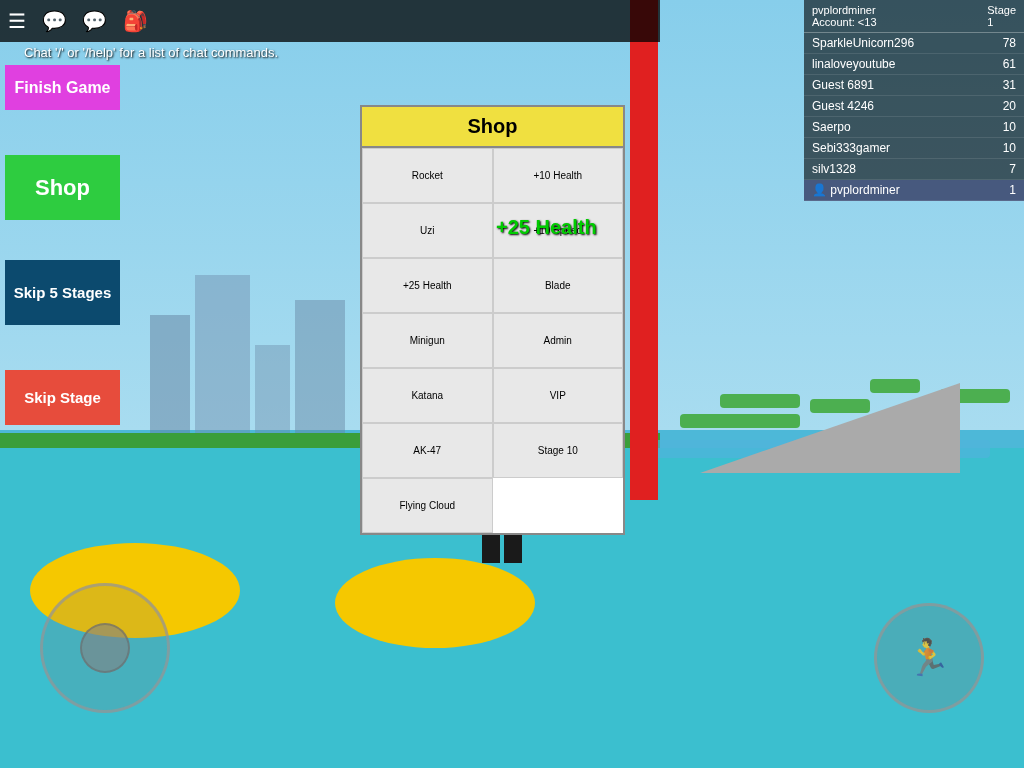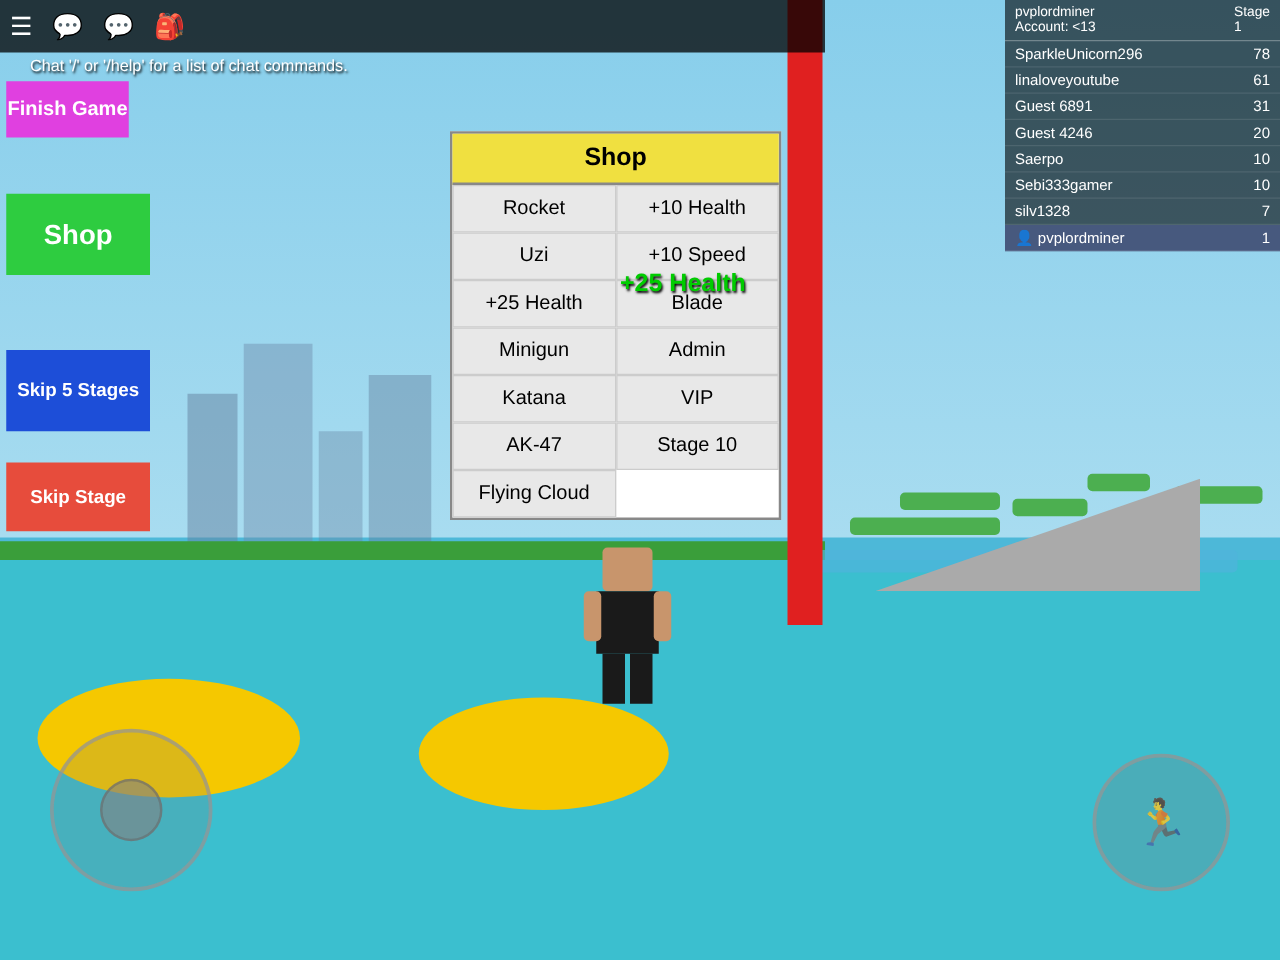--- a/index.html
+++ b/index.html
@@ -181,21 +181,21 @@
       background: rgba(100,100,200,0.3);
     }
     .lb-name { flex: 1; }
     .lb-score { width: 30px; text-align: right; }
 
     
     #finish-game-btn {
       position: absolute;
       top: 65px;
       left: 5px;
-      width: 98px;
+      width: 115px;
       height: 45px;
       background: #e040e0;
       color: white;
       font-size: 16px;
       font-weight: bold;
       border: none;
       cursor: pointer;
       z-index: 20;
       display: flex;
       align-items: center;
@@ -219,32 +219,31 @@
       align-items: center;
       justify-content: center;
     }
 
     #skip5-btn {
       position: absolute;
       top: 260px;
       left: 5px;
       width: 115px;
       height: 65px;
-      background: #1d4ed8;
+      background: #0c4a6e;
       color: white;
       font-size: 15px;
       font-weight: bold;
       border: none;
       cursor: pointer;
       z-index: 20;
       display: flex;
       align-items: center;
       justify-content: center;
       text-align: center;
-      margin-top: 20px;
     }
 
     #skip-stage-btn {
       position: absolute;
       top: 370px;
       left: 5px;
       width: 115px;
       height: 55px;
       background: #e74c3c;
       color: white;
@@ -277,24 +276,24 @@
       font-weight: bold;
       border-bottom: 2px solid #888;
     }
 
     .shop-grid {
       display: grid;
       grid-template-columns: 1fr 1fr;
     }
 
     .shop-item {
-      padding: 9px 6px;
+      padding: 21px 6px;
       text-align: center;
       border: 1px solid #ccc;
-      font-size: 16px;
+      font-size: 10px;
       cursor: pointer;
       background: #e8e8e8;
     }
 
     
     #joystick-left {
       position: absolute;
       bottom: 55px;
       left: 40px;
       width: 130px;

